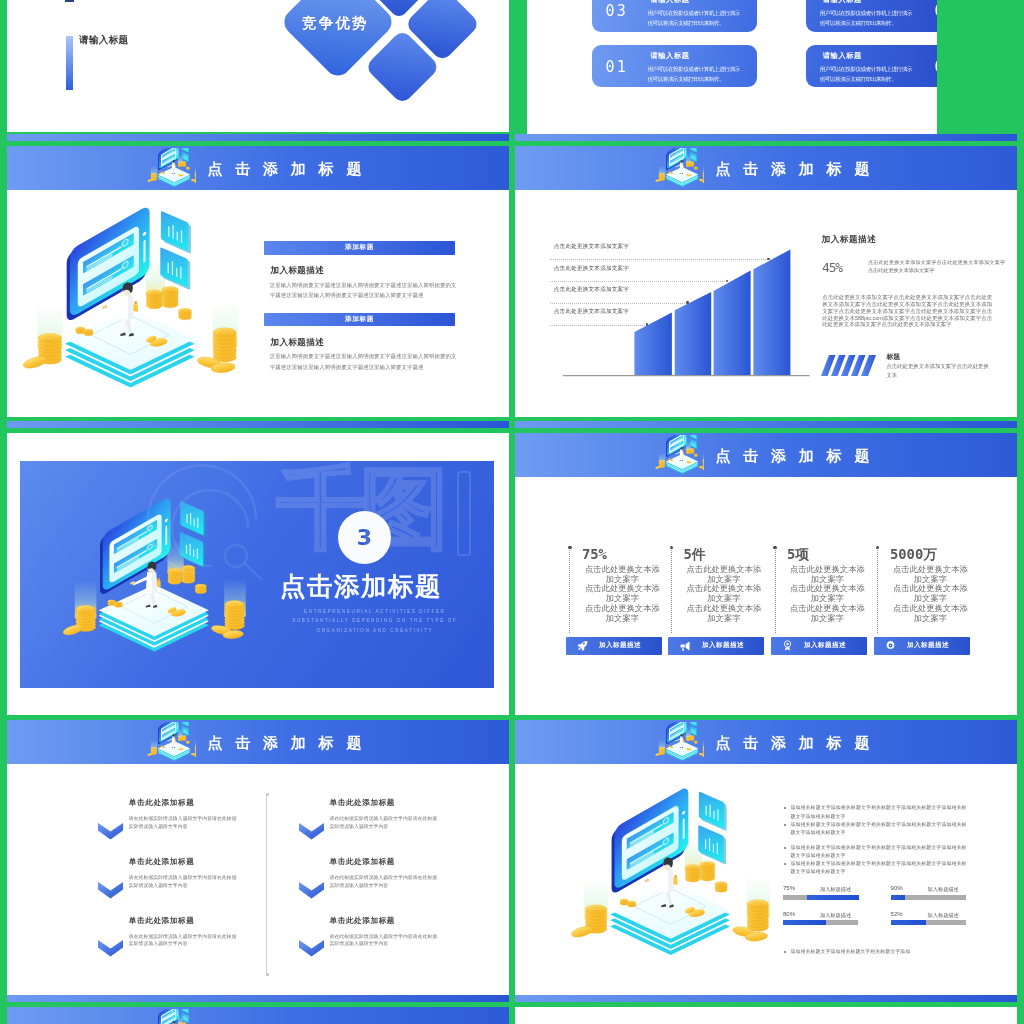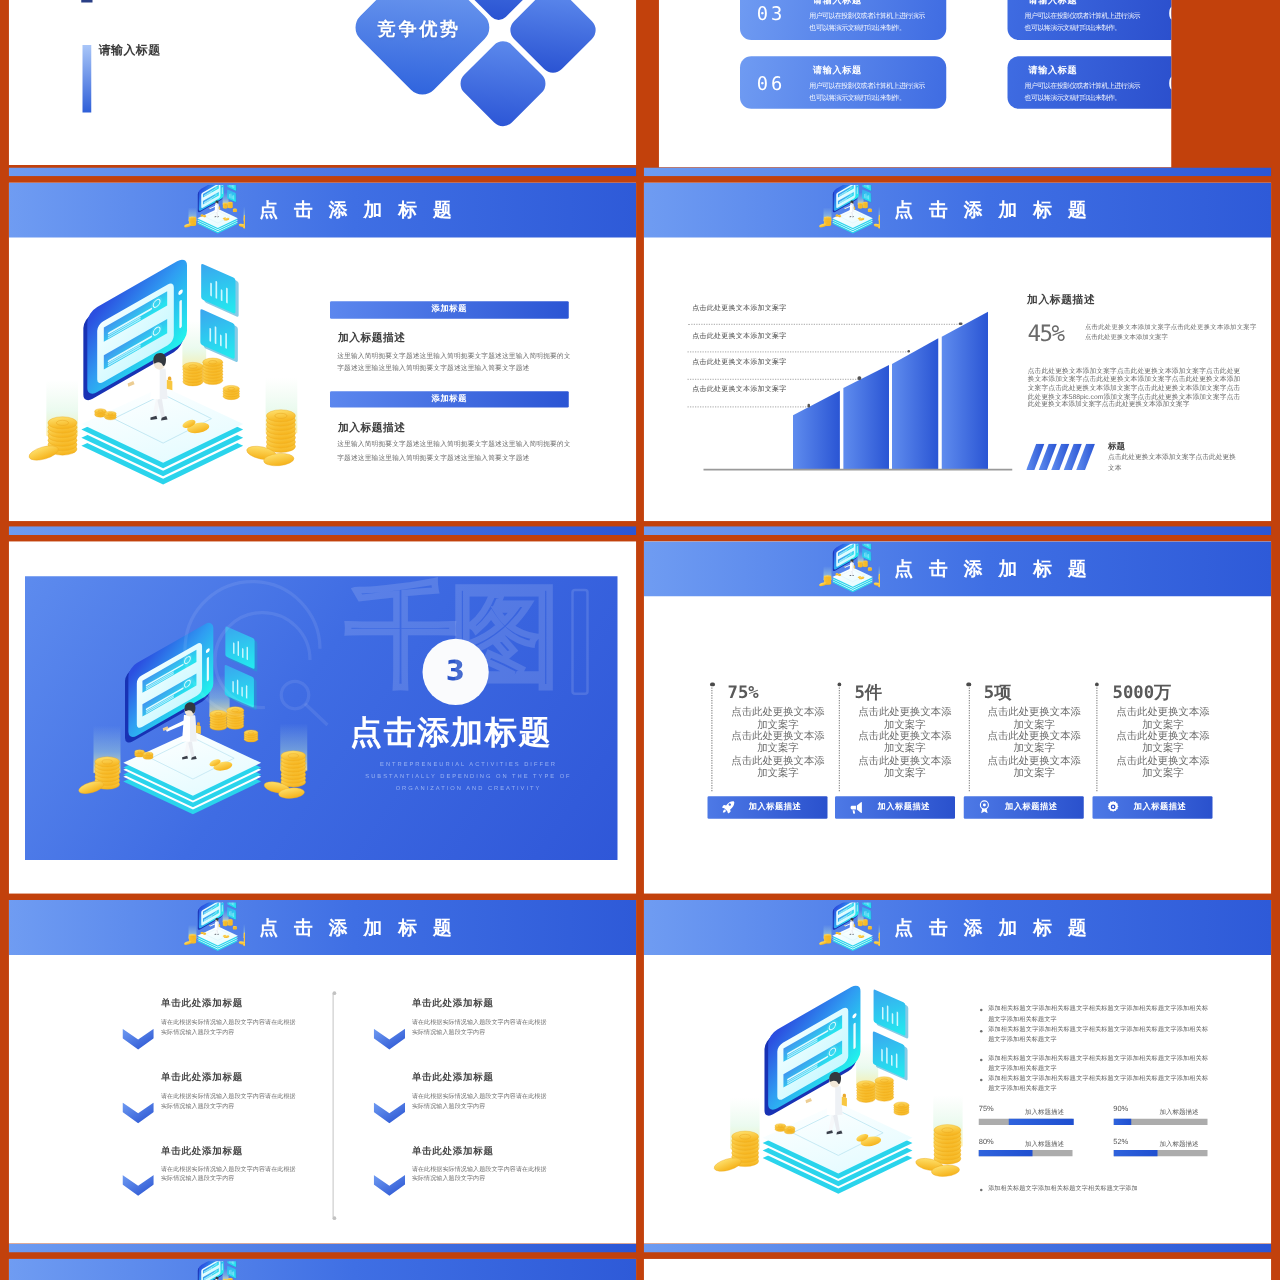--- a/index.html
+++ b/index.html
@@ -1,18 +1,18 @@
 <!DOCTYPE html>
 <html><head>
 <meta charset="utf-8">
 <style>
   html,body{margin:0;padding:0;}
   body{width:1024px;height:1024px;overflow:hidden;background:#e9e9e7;
        font-family:"Liberation Sans",sans-serif;-webkit-font-smoothing:antialiased;}
-  .page{position:relative;width:1024px;height:1024px;overflow:hidden;background:#c2410c;}
+  .page{position:relative;width:1024px;height:1024px;overflow:hidden;background:#22c55e;}
   .colL{position:absolute;left:7px;width:502px;top:0;}
   .colR{position:absolute;left:515px;width:502px;top:0;}
   .slide{position:relative;width:502px;height:100%;background:#fff;overflow:hidden;}
   .sep{height:7px;width:502px;background:linear-gradient(90deg,#6d9bf1 0%,#2a56d6 100%);}
 
   
   .banner{position:relative;height:44px;width:100%;
       background:linear-gradient(90deg,#6f9cf2 0%,#3f6fe4 55%,#2e5ad8 100%);
       display:flex;align-items:center;justify-content:center;}
   .banner .bicon{position:absolute;left:137px;top:2.2px;width:52px;height:44px;
@@ -1279,21 +1279,21 @@
         </div>
       </div>
           <div class="ncard" style="left:278.8px;top:-10.7px;background:linear-gradient(100deg,#3f6ce2 0%,#2749c8 100%)">
         <div class="nnum" style="right:13.2px">05</div>
         <div class="ntxt" style="left:13.9px">
           <div class="ntit">请输入标题</div>
           <div class="nbod">用户可以在投影仪或者计算机上进行演示也可以将演示文稿打印出来制作。</div>
         </div>
       </div>
           <div class="ncard" style="left:65.3px;top:45.3px;background:linear-gradient(100deg,#6f9bf2 0%,#3f6ce2 100%)">
-        <div class="nnum" style="left:13.2px">06</div>
+        <div class="nnum" style="left:13.2px">01</div>
         <div class="ntxt" style="left:55.1px">
           <div class="ntit">请输入标题</div>
           <div class="nbod">用户可以在投影仪或者计算机上进行演示也可以将演示文稿打印出来制作。</div>
         </div>
       </div>
           <div class="ncard" style="left:278.8px;top:45.3px;background:linear-gradient(100deg,#3f6ce2 0%,#2749c8 100%)">
         <div class="nnum" style="right:13.2px">03</div>
         <div class="ntxt" style="left:13.9px">
           <div class="ntit">请输入标题</div>
           <div class="nbod">用户可以在投影仪或者计算机上进行演示也可以将演示文稿打印出来制作。</div>
@@ -1519,21 +1519,21 @@
           <div class="clab" style="left:38.8px;top:118.6px">点击此处更换文本添加文案字</div>
         <div class="cdash" style="left:35.2px;top:135px;width:176.8px"></div>
         <div class="cdot" style="left:210.7px;top:133.7px"></div>
           <div class="clab" style="left:38.8px;top:140.2px">点击此处更换文本添加文案字</div>
         <div class="cdash" style="left:35.2px;top:156.5px;width:137.2px"></div>
         <div class="cdot" style="left:171.1px;top:155.2px"></div>
           <div class="clab" style="left:38.8px;top:162.3px">点击此处更换文本添加文案字</div>
         <div class="cdash" style="left:35.2px;top:178.6px;width:96.60000000000001px"></div>
         <div class="cdot" style="left:130.5px;top:177.29999999999998px"></div>
           <div style="position:absolute;left:306.7px;top:87.5px;font-size:8.6px;font-weight:700;color:#3f3f3f;letter-spacing:.5px">加入标题描述</div>
-      <div style="position:absolute;left:307px;top:113px;font-size:18px;font-weight:400;color:#6a6a6a;
+      <div style="position:absolute;left:307px;top:113px;font-size:13px;font-weight:400;color:#6a6a6a;
            font-family:'DejaVu Sans Mono',monospace;letter-spacing:-1.2px;line-height:18px">45%</div>
       <div style="position:absolute;left:353px;top:112px;width:137px;font-size:5.1px;line-height:8.2px;color:#6a6a6a;text-align:justify">点击此处更换文本添加文案字点击此处更换文本添加文案字点击此处更换文本添加文案字</div>
       <div style="position:absolute;left:307.2px;top:148px;width:170px;font-size:5.4px;line-height:6.85px;color:#6a6a6a;text-align:justify">点击此处更换文本添加文案字点击此处更换文本添加文案字点击此处更换文本添加文案字点击此处更换文本添加文案字点击此处更换文本添加文案字点击此处更换文本添加文案字点击此处更换文本添加文案字点击此处更换文本588pic.com添加文案字点击此处更换文本添加文案字点击此处更换文本添加文案字点击此处更换文本添加文案字</div>
       <div style="position:absolute;left:305.7px;top:208.8px">
         <svg width="55" height="21" viewBox="0 0 55 21" xmlns="http://www.w3.org/2000/svg">
           <g fill="url(#gBar)">
                 <path d="M0 21 L8 0 L14.5 0 L6.5 21 Z"></path>
                 <path d="M10 21 L18 0 L24.5 0 L16.5 21 Z"></path>
           <path d="M20 21 L28 0 L34.5 0 L26.5 21 Z"></path>
                 <path d="M30 21 L38 0 L44.5 0 L36.5 21 Z"></path>

